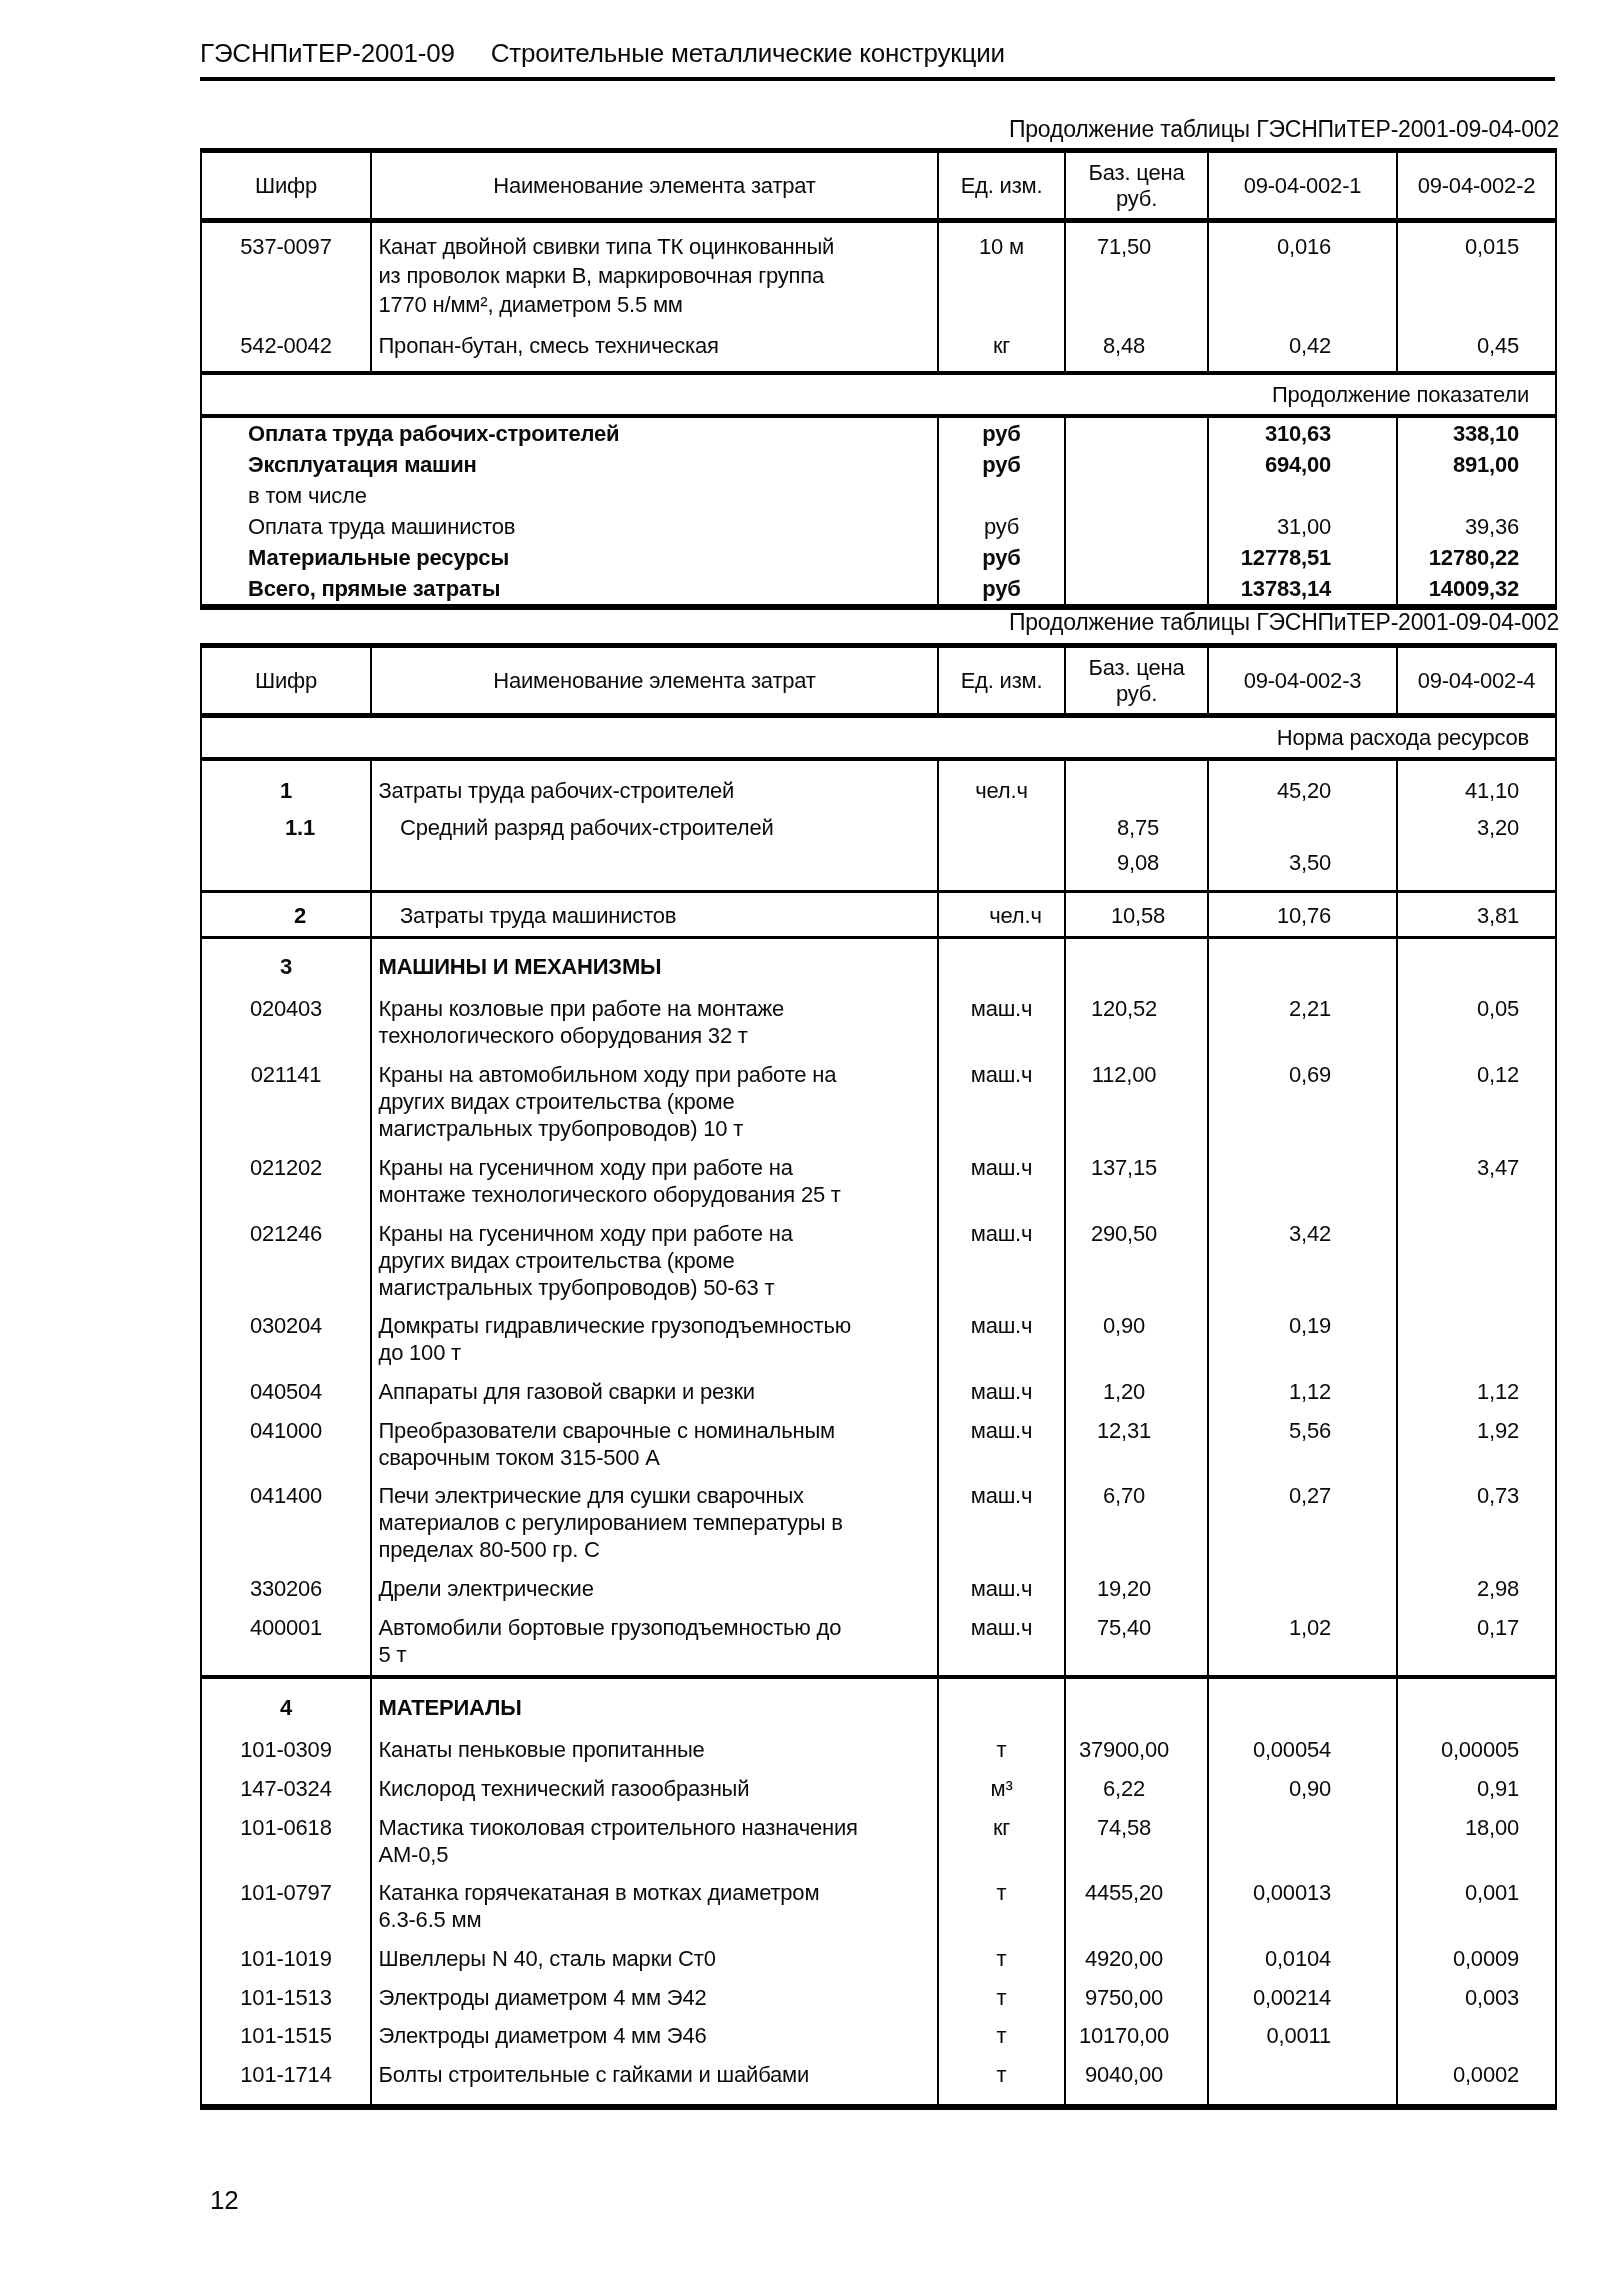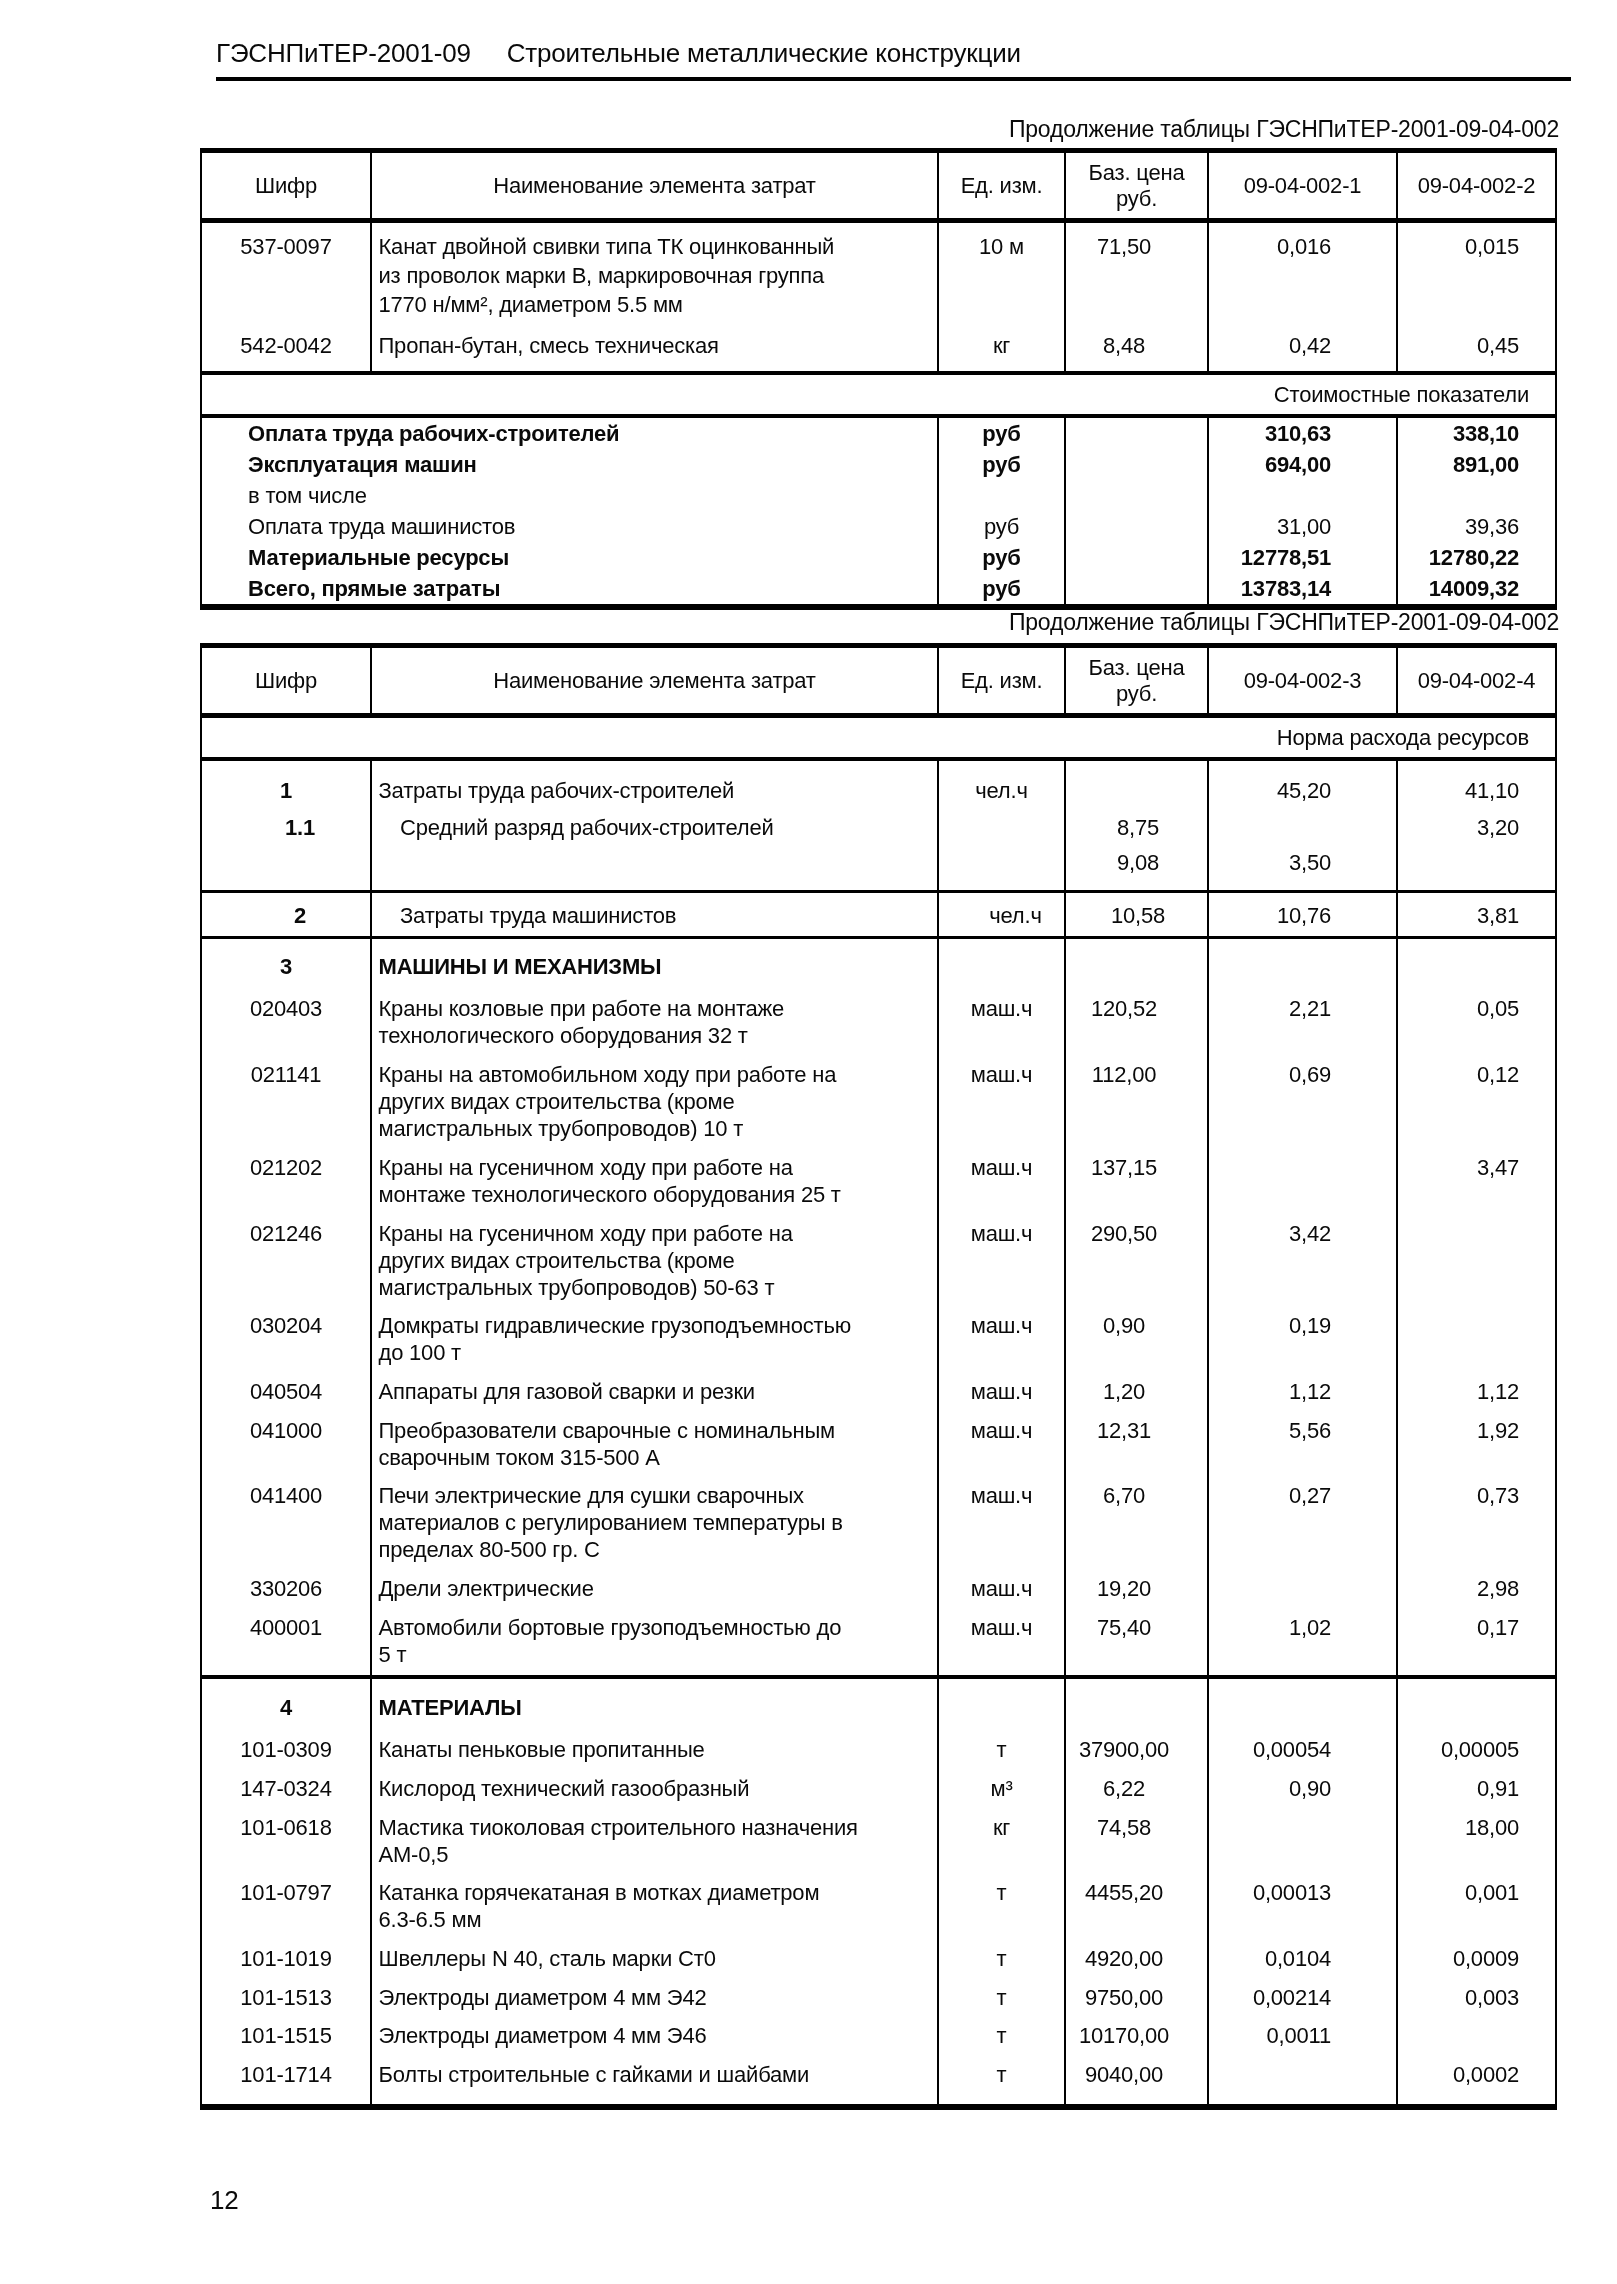--- a/index.html
+++ b/index.html
@@ -3,21 +3,21 @@
 <meta charset="utf-8">
 <style>
   html,body{margin:0;padding:0;background:#e8e8e8;}
   .page{
     position:relative; width:1618px; height:2284px; background:#ffffff;
     font-family:"Liberation Sans","DejaVu Sans",sans-serif;
     color:#0a0a0a; letter-spacing:-0.2px;
   }
   
   .doc-header{
-    position:absolute; left:216px; top:38px; width:1355px;
+    position:absolute; left:200px; top:38px; width:1355px;
     font-size:26px; line-height:31px; padding-bottom:7.8px;
     border-bottom:4.6px solid #000; white-space:nowrap;
   }
   .doc-header .code{margin-right:36px;}
   
   .tbl-caption{
     position:absolute; left:204px; width:1355px;
     font-size:23px; text-align:right; white-space:nowrap;
   }
   .cap1{top:116px;}
@@ -116,21 +116,21 @@
     </tr>
     <tr class="ent rule-med">
       <td class="code">542-0042</td>
       <td class="name">Пропан-бутан, смесь техническая</td>
       <td class="unit">кг</td>
       <td class="base">8,48</td>
       <td class="v1">0,42</td>
       <td class="v2">0,45</td>
     </tr>
     <tr class="band">
-      <td colspan="6">Стоимостные показатели</td>
+      <td colspan="6">Продолжение показатели</td>
     </tr>
     <tr class="cost b">
       <td class="name" colspan="2">Оплата труда рабочих-строителей</td>
       <td class="unit">руб</td>
       <td class="base"></td>
       <td class="v1">310,63</td>
       <td class="v2">338,10</td>
     </tr>
     <tr class="cost b">
       <td class="name" colspan="2">Эксплуатация машин</td>

